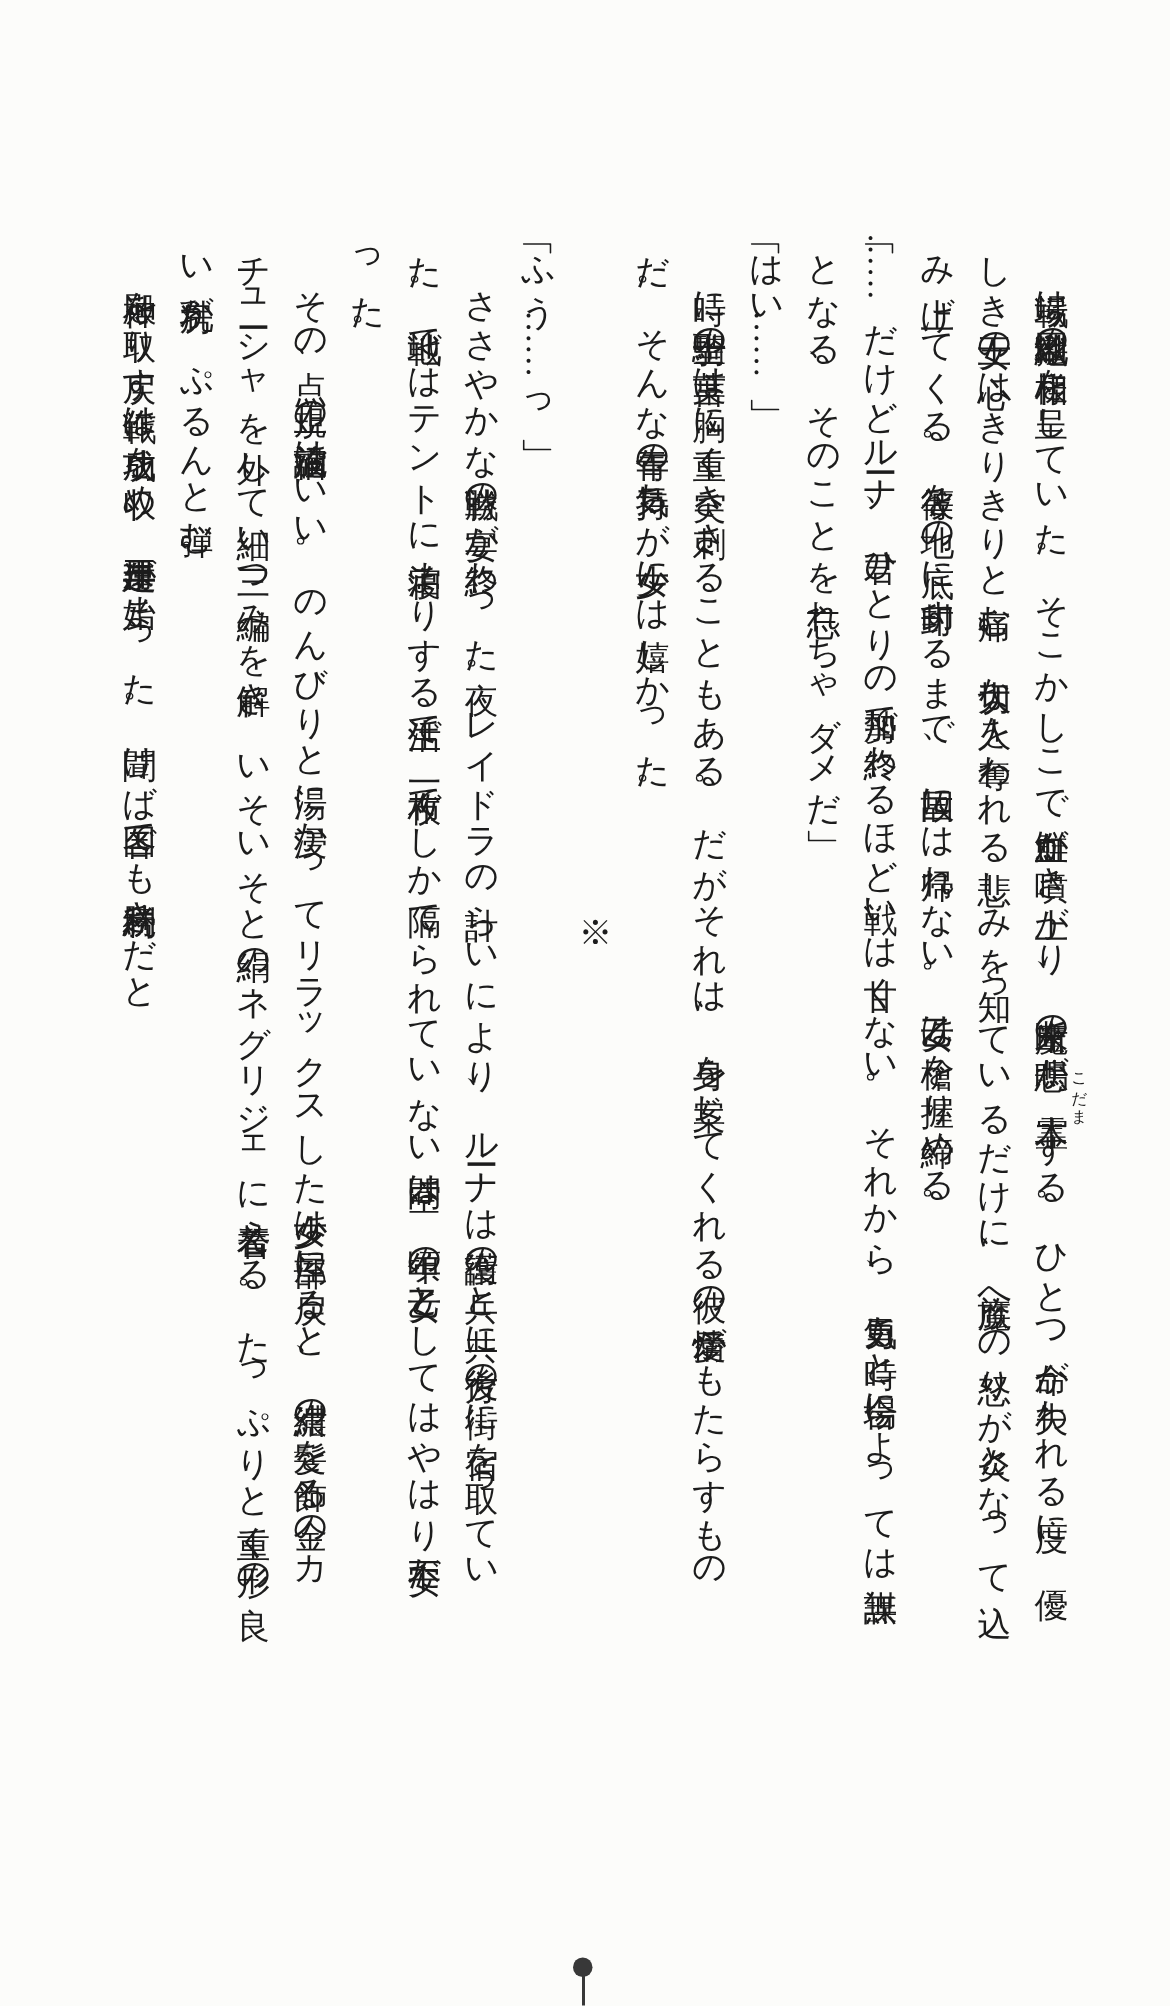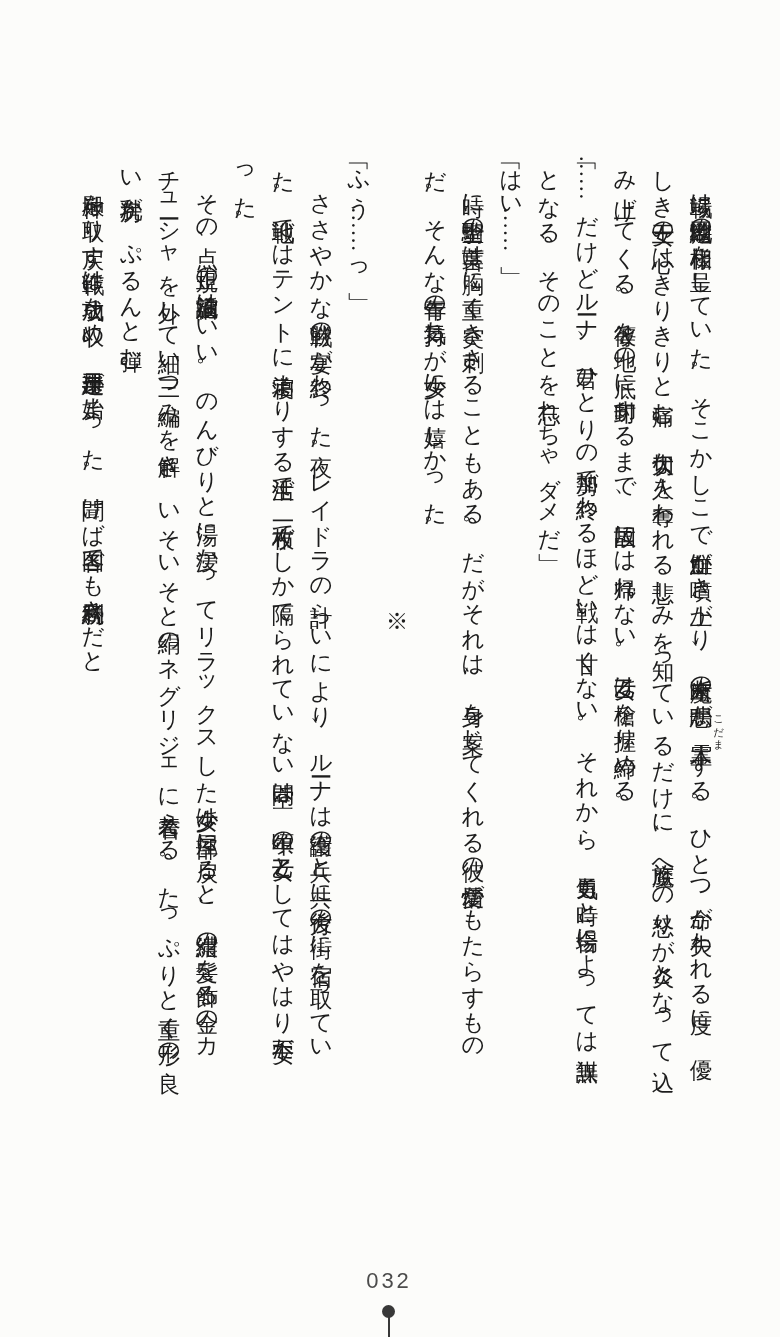--- a/index.html
+++ b/index.html
@@ -95,20 +95,17 @@
       <p>「……だけどルーナ、君ひとりの加勢で終わるほど戦いは甘くない。それから、勇気も時と場合によっては無謀となる、そのことを忘れちゃダメだ」</p>
       <p>「はい……」</p>
       <p class="indent">時に聖騎士の言葉は胸に重く突き刺さることもある。だがそれは、身を案じてくれる彼の愛情がもたらすものだ。そんな青年の気持ちが少女には嬉しかった。</p>
       <p class="separator">※</p>
       <p>「ふう……っ」</p>
       <p class="indent">ささやかな戦勝の宴が終わった夜。レイドラの計らいにより、ルーナは護衛の兵と共に後方の街に宿を取っていた。戦地ではテントに寝泊まりする生活で、布一枚でしか隔てられていない空間は、年頃の乙女としてはやはり不安だった。</p>
       <p class="indent">その点、正規の宿泊施設はいい。のんびりと湯に浸かってリラックスした少女は部屋に戻ると、濃紺の髪を飾る金のカチューシャを外して細い三つ編みを解き、いそいそと絹のネグリジェに着替える。たっぷりと重く形の良い乳房が、ぷるんと弾む。</p>
       <p class="indent">神殿を取り戻す作戦は成功を収め、早速再建が始まった。聞けば各国でも勝利続きだと</p>
     </div>
 
-  <div class="footer">
-    <span class="page-number">032</span>
-  </div>
 
   <div class="ornament-dot"></div>
   <div class="ornament-stem"></div>
 
 </div>
 
 </body></html>

